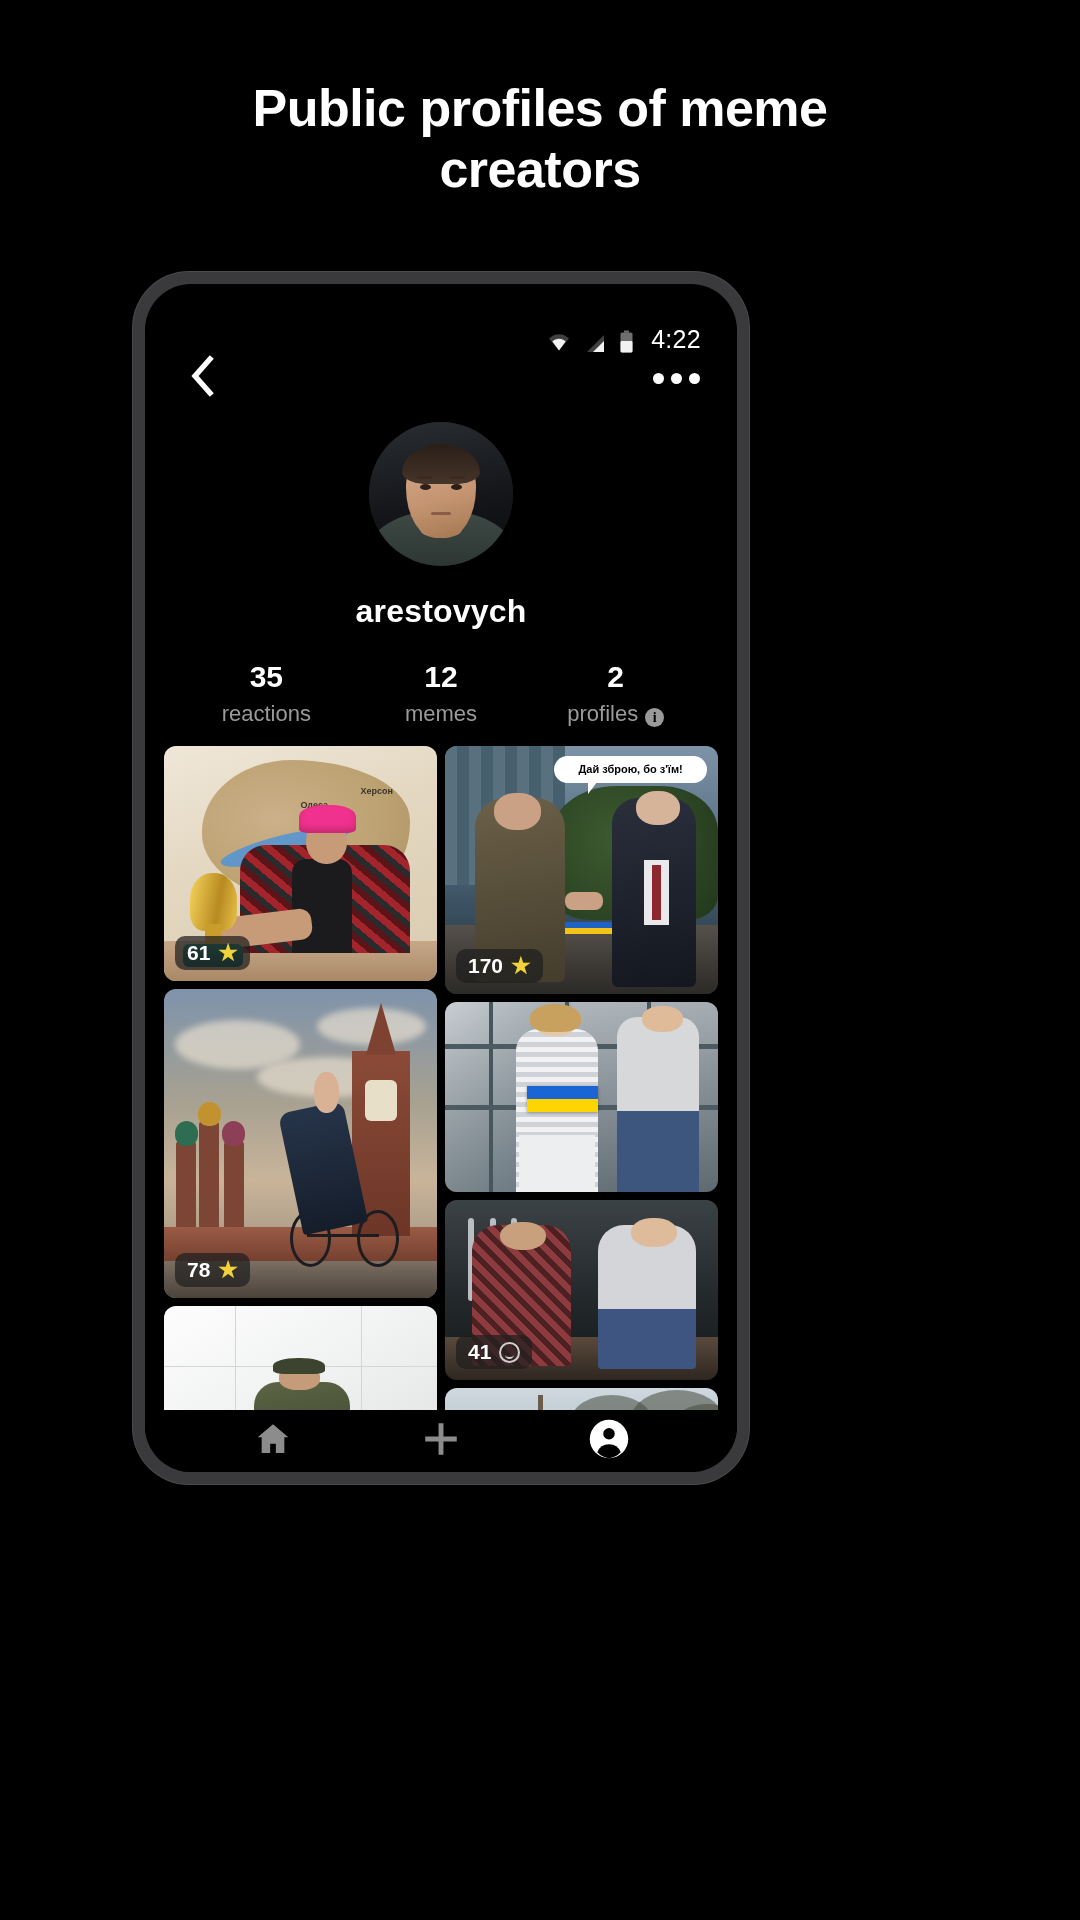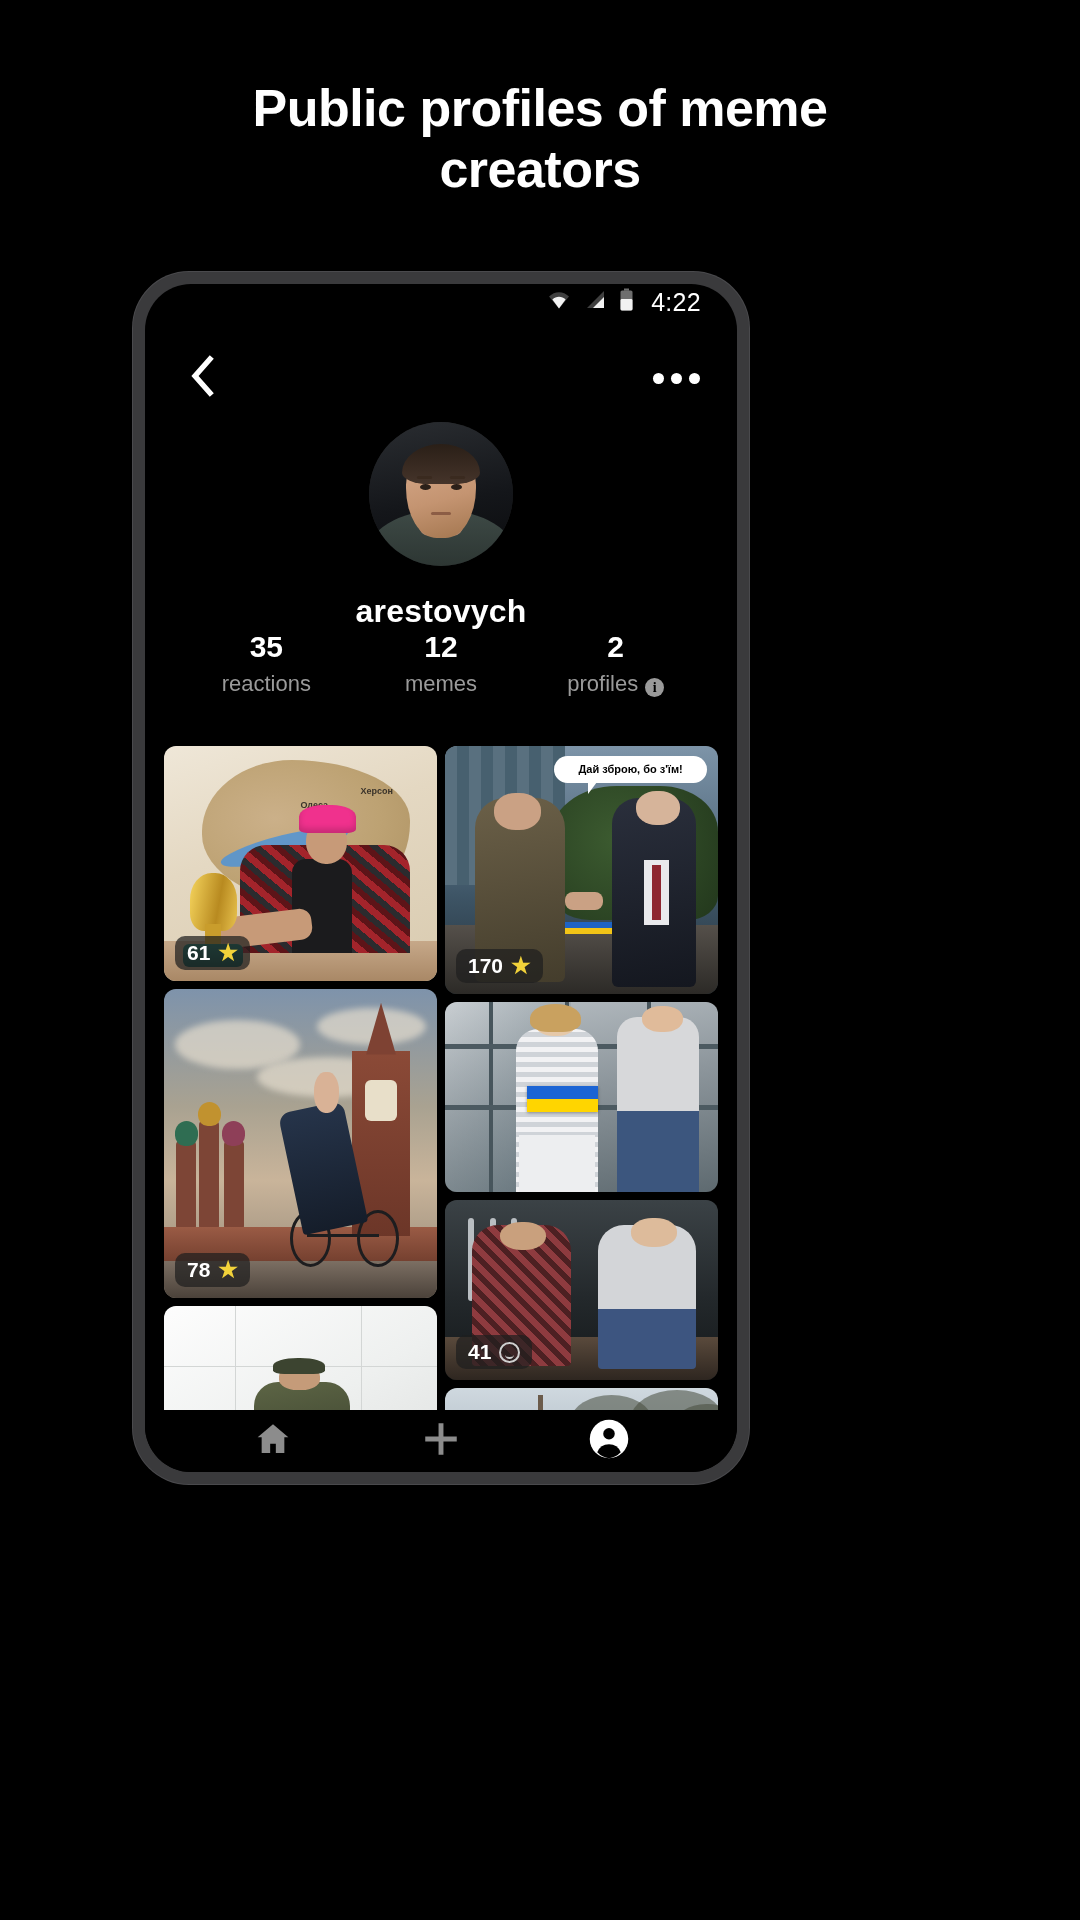--- a/index.html
+++ b/index.html
@@ -24,22 +24,22 @@
     padding:12px;
     box-shadow:0 0 0 1px #4a4a4d;
   }
   .screen {
     position:relative; width:100%; height:100%;
     background:#000; border-radius:46px; overflow:hidden;
   }
 
   
   .statusbar {
-    position:absolute; top:4px; left:0; right:0; height:58px;
-    display:flex; align-items:flex-start; justify-content:flex-end;
+    position:absolute; top:12px; left:0; right:0; height:58px;
+    display:flex; align-items:flex-end; justify-content:flex-end;
     gap:13px; padding:0 36px 0 0; color:#fff;
   }
   .sb-time { font-size:25px; font-weight:400; color:#fff; letter-spacing:0.3px; margin-left:4px; }
   .ic-wifi { width:24px; height:24px; position:relative; display:block; }
   .ic-wifi svg, .ic-sig svg, .ic-bat svg { display:block; }
 
   
   .appbar {
     position:absolute; top:58px; left:0; right:0; height:72px;
     display:flex; align-items:center; justify-content:space-between;
@@ -80,21 +80,21 @@
   .avatar .brow { position:absolute; top:54px; width:15px; height:3px; border-radius:2px; background:#3a2a1f; }
   .avatar .brow.l { left:calc(50% - 24px); }
   .avatar .brow.r { left:calc(50% + 9px); }
   .avatar .mouth { position:absolute; top:90px; left:50%; transform:translateX(-50%); width:20px; height:3px; border-radius:3px; background:#8c5d45; }
 
   .username {
     text-align:center; color:#fff; font-size:32px; font-weight:700;
     margin-top:27px; letter-spacing:0.2px;
   }
 
-  .stats { display:flex; padding:0 34px; }
+  .stats { display:flex; margin-top:30px; padding:0 34px; }
   .stat { flex:1; text-align:center; }
   .stat-val { color:#fff; font-size:30px; font-weight:700; line-height:1.1; }
   .stat-lbl { color:#9a9a9a; font-size:22px; margin-top:8px; display:inline-flex; align-items:flex-end; gap:7px; }
   .ic-info {
     width:19px; height:19px; border-radius:50%; background:#9a9a9a;
     color:#000; font-size:14px; font-weight:700; line-height:19px; text-align:center;
     font-family:"Liberation Serif", serif;
   }
 
   

